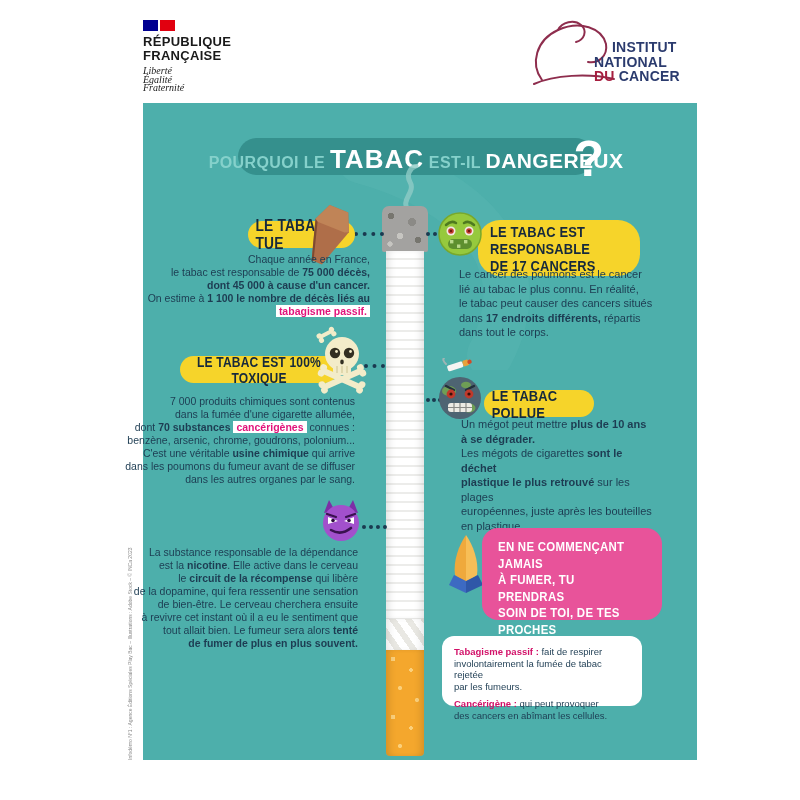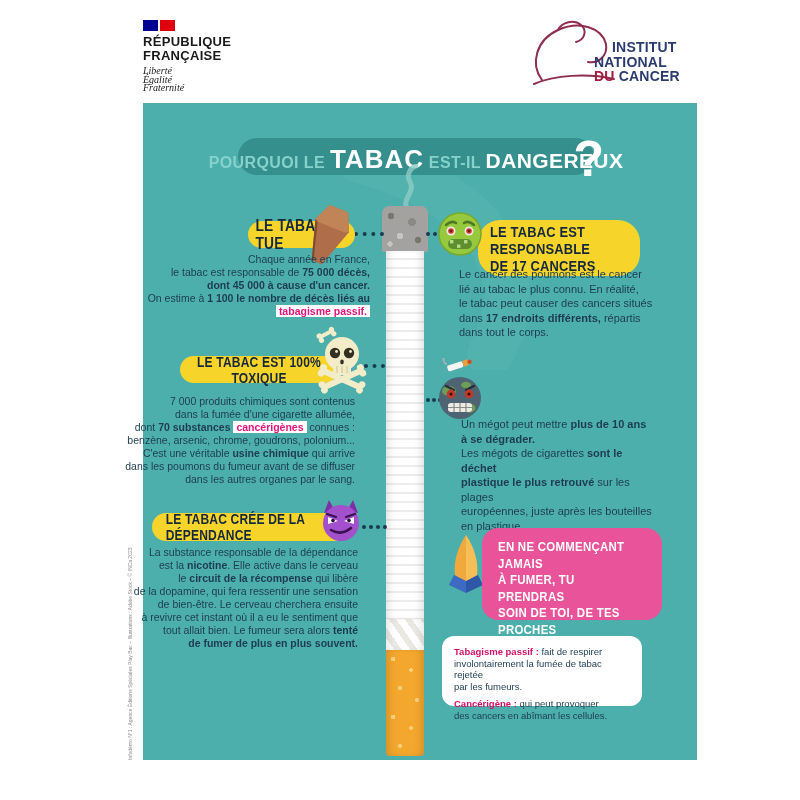--- a/index.html
+++ b/index.html
@@ -222,20 +222,23 @@
     <path d="M21,40 v7 M26,40 v7 M31,40 v7" stroke="#D8CFA0" stroke-width="1.4"></path>
   </svg>
   <div class="sec-text right" style="right:445px;top:395px;width:250px;"><span>7 000 produits chimiques sont contenus
 dans la fumée d'une cigarette allumée,
 dont </span><span class="b">70 substances </span><span class="hl">cancérigènes</span><span> connues :
 benzène, arsenic, chrome, goudrons, polonium...
 C'est une véritable </span><span class="b">usine chimique</span><span> qui arrive
 dans les poumons du fumeur avant de se diffuser
 dans les autres organes par le sang.</span></div>
 
+  <div class="badge" style="left:484px;top:390px;width:110px;height:27px;font-size:15px;">
+    <span class="hscale">LE TABAC POLLUE</span>
+  </div>
   <svg class="icon" style="left:436px;top:358px;" width="48" height="66" viewBox="0 0 48 66">
     <g transform="rotate(-18 24 10)">
       <rect x="12" y="4" width="16" height="6" rx="1.5" fill="#F5F5F2"></rect>
       <rect x="28" y="4" width="6" height="6" rx="1.5" fill="#E8A13C"></rect>
       <circle cx="35" cy="7" r="2.2" fill="#D14B28"></circle>
     </g>
     <path d="M10,6 q-4,-4 -2,-6" fill="none" stroke="#9FB5B5" stroke-width="2" stroke-linecap="round"></path>
     <circle cx="24" cy="40" r="21" fill="#4E6472"></circle>
     <ellipse cx="13" cy="33" rx="7" ry="5" fill="#6E9E55"></ellipse>
     <ellipse cx="33" cy="50" rx="6.5" ry="4.5" fill="#6E9E55"></ellipse>
@@ -248,23 +251,20 @@
     <rect x="12" y="45" width="24" height="9" rx="3" fill="#EDEBE4"></rect>
     <path d="M18,45 v9 M24,45 v9 M30,45 v9 M12,49.5 h24" stroke="#8A8A86" stroke-width="1.2"></path>
   </svg>
   <div class="sec-text" style="left:461px;top:417px;width:195px;font-size:11px;line-height:14.5px;"><span>Un mégot peut mettre </span><span class="b">plus de 10 ans
 à se dégrader.</span><span>
 Les mégots de cigarettes </span><span class="b">sont le déchet
 plastique le plus retrouvé</span><span> sur les plages
 européennes, juste après les bouteilles
 en plastique.</span></div>
 
-  <div class="badge" style="left:152px;top:513px;width:196px;height:28px;font-size:14px;">
-    <span class="hscale">LE TABAC CRÉE DE LA DÉPENDANCE</span>
-  </div>
   <svg class="icon" style="left:316px;top:497px;" width="50" height="46" viewBox="0 0 50 46">
     <polygon points="8,16 13,3 19,14" fill="#7C2FA6"></polygon>
     <polygon points="42,16 37,3 31,14" fill="#7C2FA6"></polygon>
     <circle cx="25" cy="26" r="18" fill="#A250CC"></circle>
     <path d="M12,20 l10,4 -10,3 z" fill="#ffffff"></path>
       <circle cx="17" cy="23.5" r="1.8" fill="#2A0A3A"></circle>
     <path d="M38,20 l-10,4 10,3 z" fill="#ffffff"></path>
       <circle cx="33" cy="23.5" r="1.8" fill="#2A0A3A"></circle>
     <path d="M11,17 l9,3 M39,17 l-9,3" stroke="#3A1150" stroke-width="2.2" stroke-linecap="round"></path>
     <path d="M15,33 Q25,39 35,31" fill="none" stroke="#3A1150" stroke-width="2.6" stroke-linecap="round"></path>

